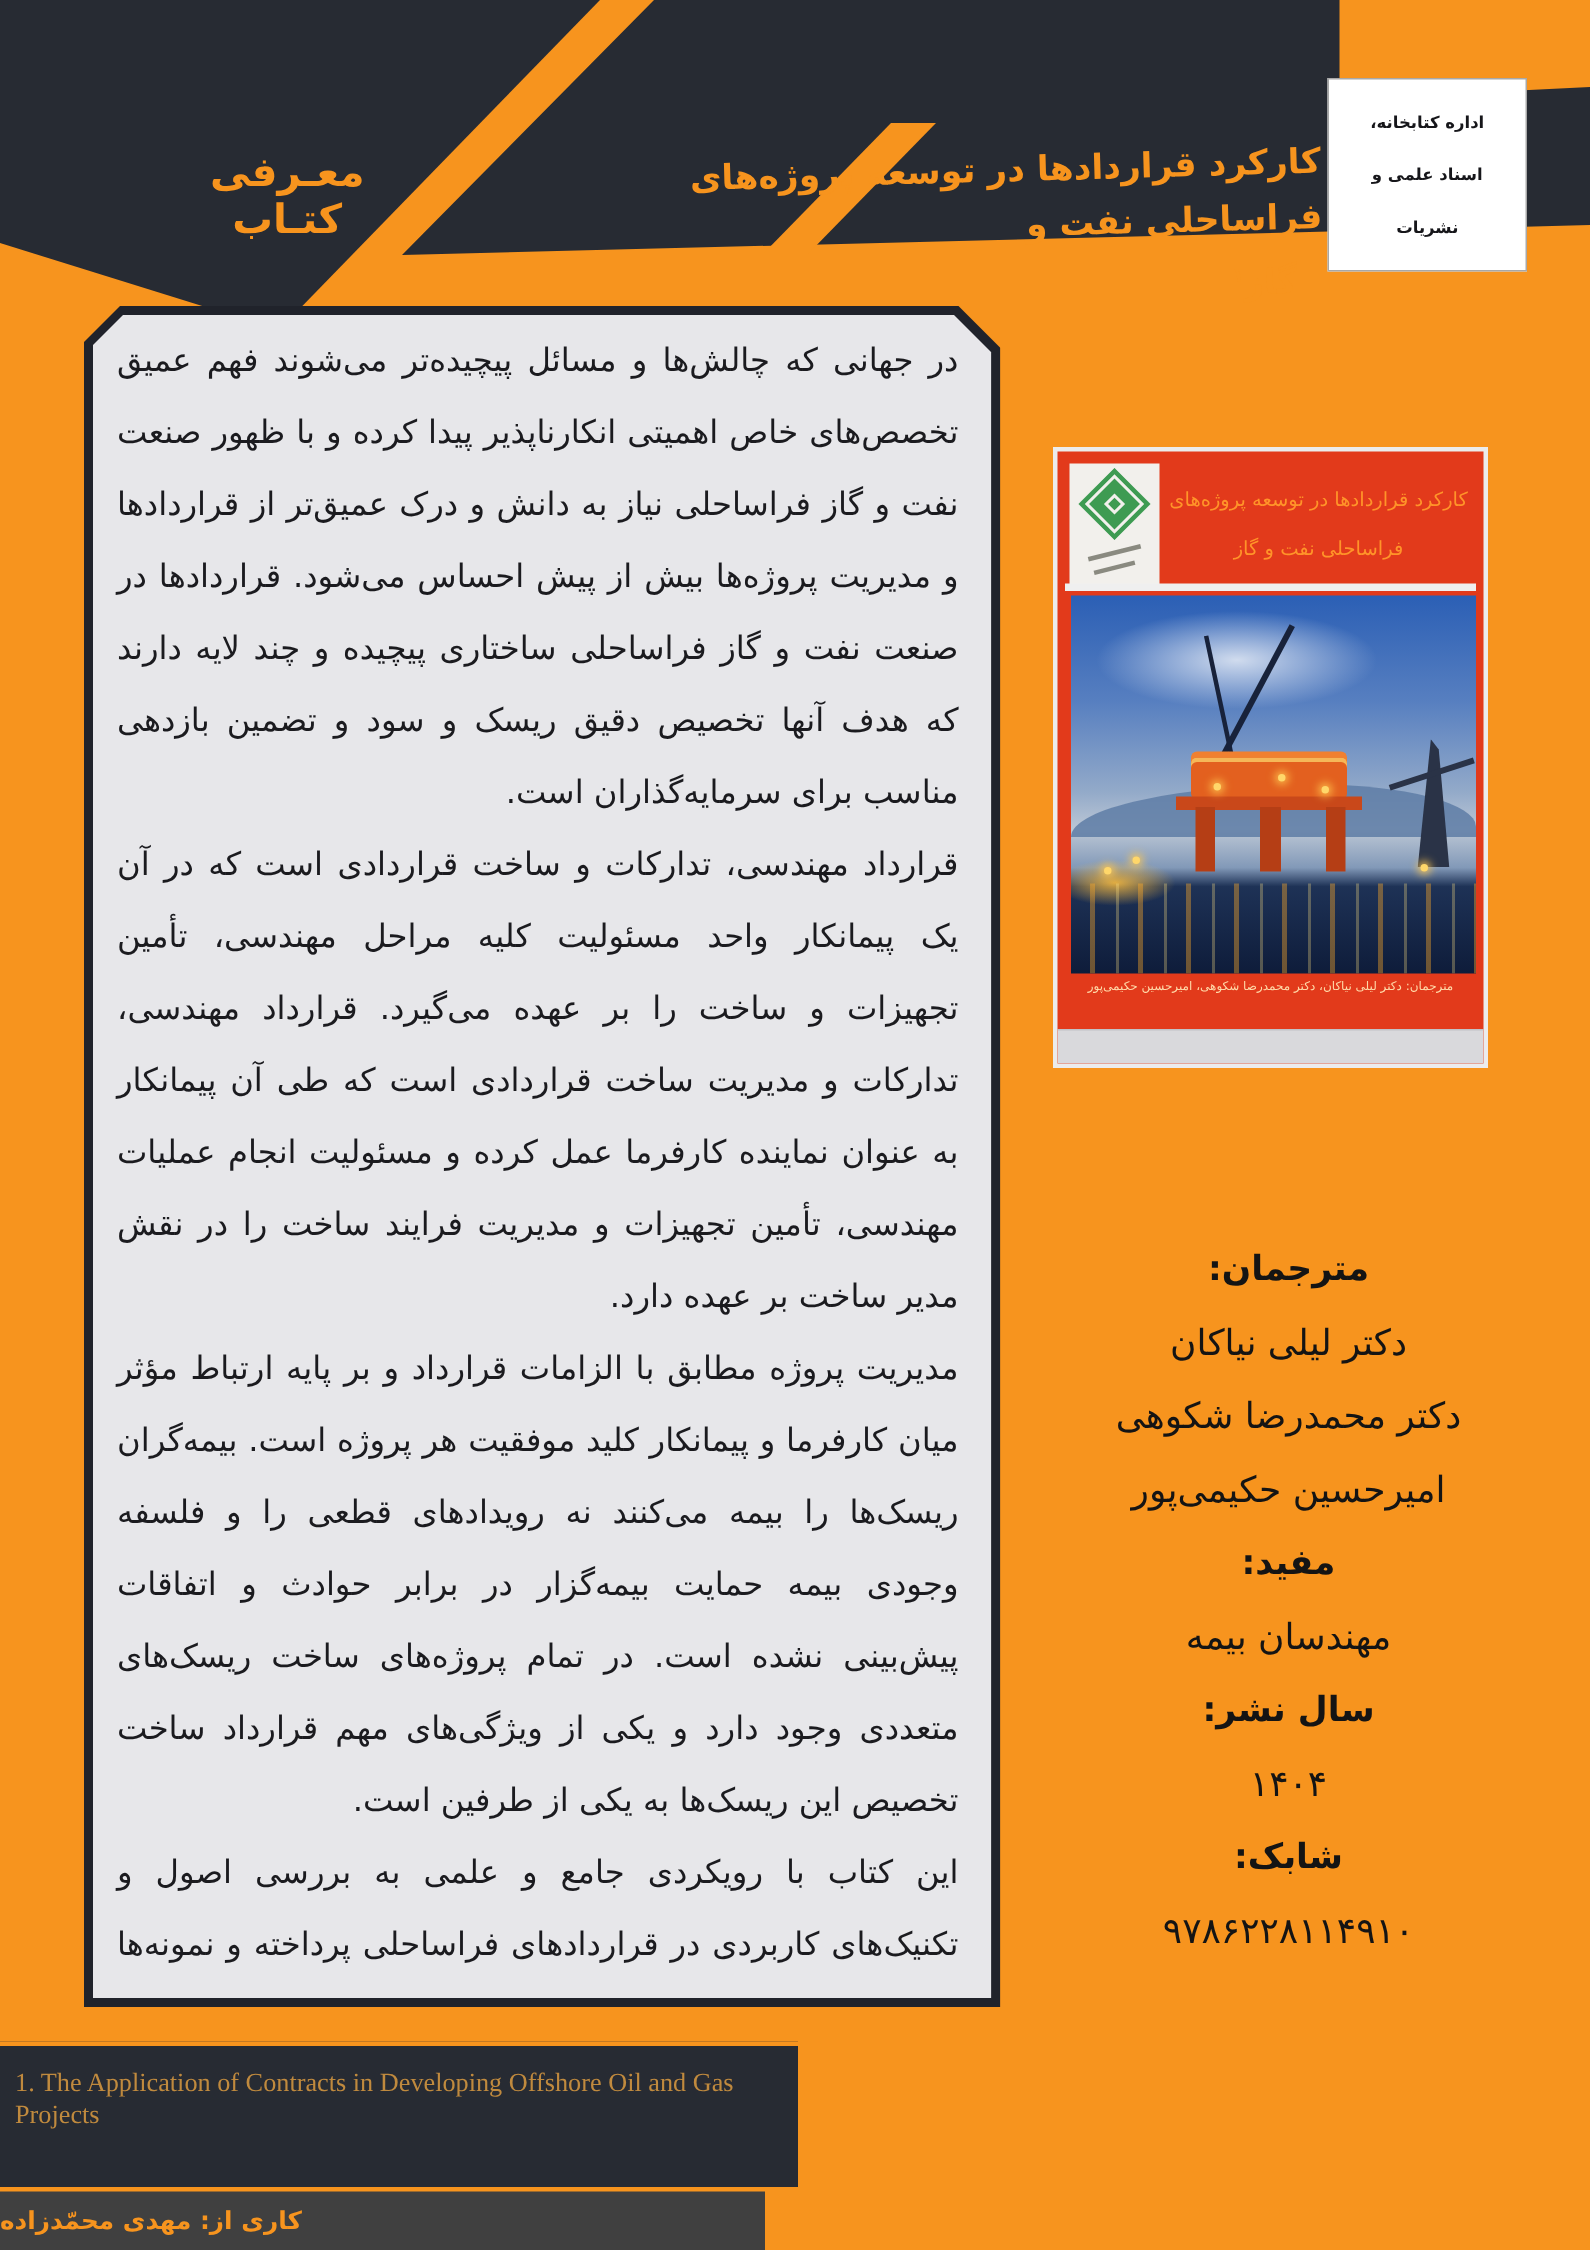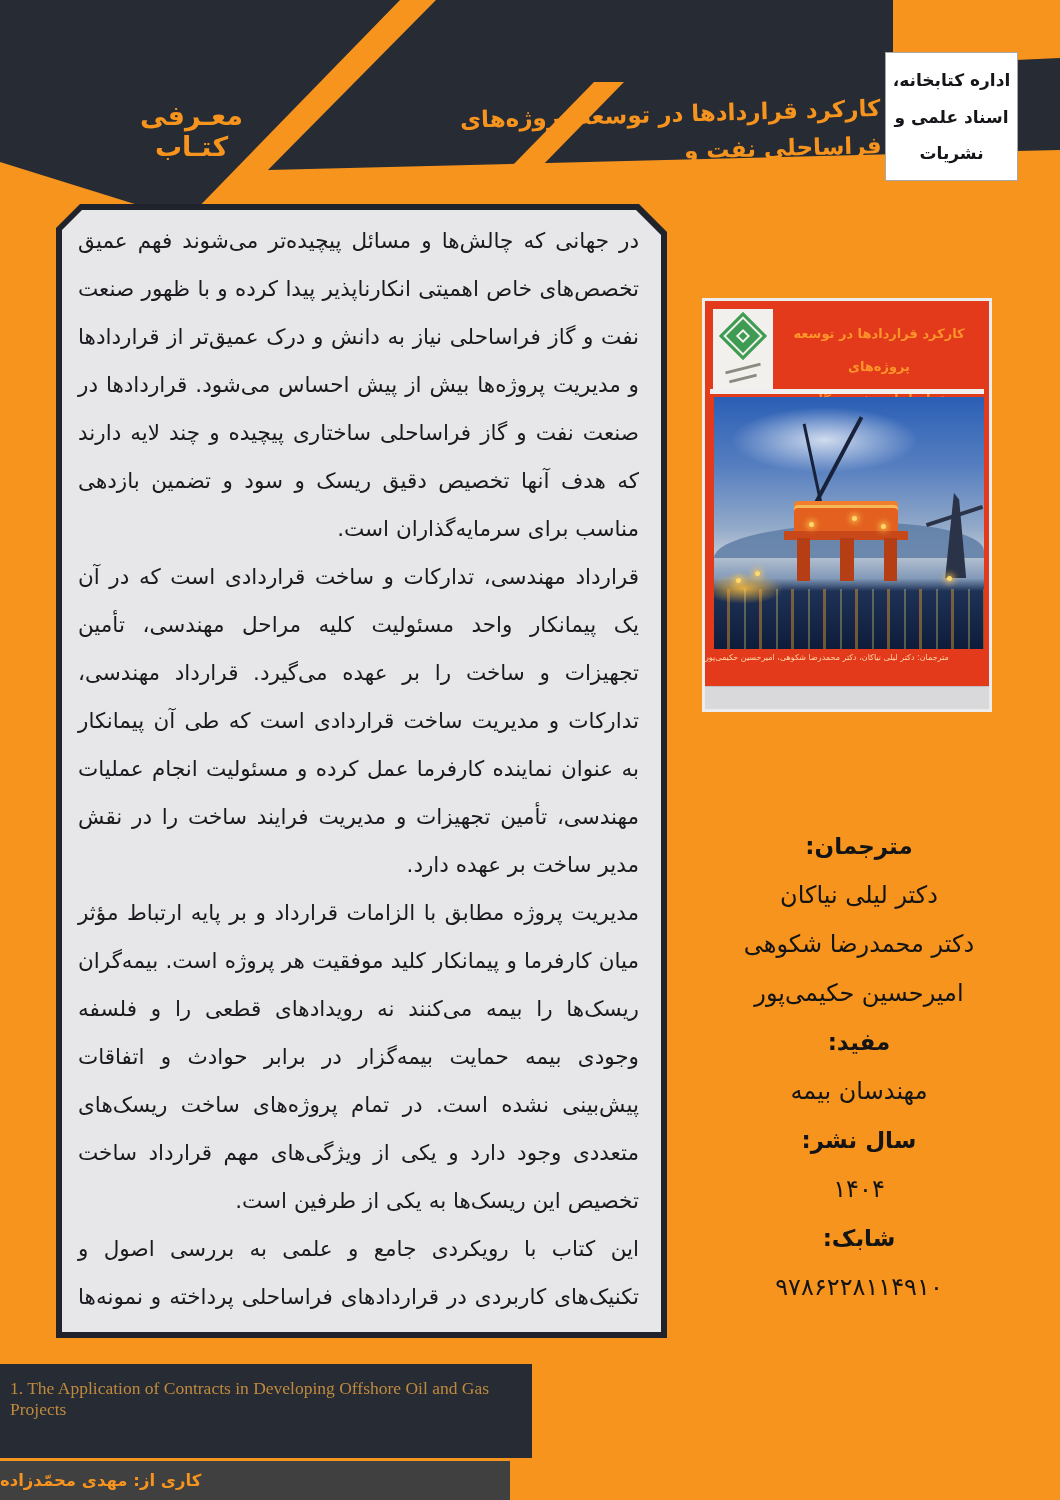--- a/index.html
+++ b/index.html
@@ -14,38 +14,38 @@
   #band-slash{inset:0;background:#F7941E;
     clip-path:polygon(594px 82px,624px 82px,538px 170px,508px 170px);}
   #category-label{left:104px;top:100px;width:175px;color:#F7941E;font-size:27px;font-weight:bold;
     direction:rtl;text-align:center;}
   #page-title{left:340px;top:90px;width:540px;direction:rtl;text-align:right;color:#F7941E;
     font-size:23px;font-weight:bold;line-height:37px;transform:rotate(-1.6deg);transform-origin:100% 0;}
   #page-title .l2{padding-left:0;padding-right:18px;}
   #page-title sup{font-size:13px;}
   #dept-box{left:885px;top:52px;width:131px;height:127px;background:#FFFFFF;border:1px solid #A8A8A8;
     display:flex;flex-direction:column;justify-content:space-evenly;direction:rtl;text-align:center;
-    color:#16161a;font-size:17px;font-weight:bold;}
+    color:#16161a;font-size:11px;font-weight:bold;}
   
   #article-box{left:56px;top:204px;width:611px;height:1134px;background:#20232B;
     clip-path:polygon(24px 0,calc(100% - 28px) 0,100% 28px,100% 100%,0 100%,0 24px);}
   #article-inner{left:6px;top:6px;right:6px;bottom:6px;background:#E7E7EA;
     clip-path:polygon(20px 0,calc(100% - 25px) 0,100% 25px,100% 100%,0 100%,0 20px);}
   #article-text{left:16px;right:22px;top:7px;direction:rtl;text-align:justify;
     color:#1b1b1f;font-size:21.5px;line-height:48px;}
   #article-text p{margin:0;}
   
   #book-cover{left:702px;top:298px;width:290px;height:414px;background:#E23A1B;
     border:3px solid #ECECEC;box-sizing:border-box;overflow:hidden;}
   #logo-panel{left:8px;top:8px;width:60px;height:84px;background:#F2F0EC;}
   #logo-diamond{left:13px;top:10px;width:34px;height:34px;background:#3E9B52;transform:rotate(45deg);
     box-shadow:inset 0 0 0 3px #3E9B52, inset 0 0 0 5px #F2F0EC, inset 0 0 0 12px #3E9B52, inset 0 0 0 14px #F2F0EC;}
   .logo-script{left:12px;width:36px;height:3px;background:#8a8a80;transform:rotate(-14deg);}
   #cover-title{left:68px;right:4px;top:16px;direction:rtl;text-align:center;color:#FF9429;
-    font-size:13px;font-weight:bold;line-height:33px;}
+    font-size:13px;font-weight:normal;line-height:33px;}
   #cover-sep{left:5px;right:5px;top:88px;height:5px;background:#EFEFEF;}
   #cover-photo{left:9px;right:5px;top:96px;height:252px;overflow:hidden;
     background:linear-gradient(180deg,#2B5FB5 0%,#577FC0 28%,#93AAC9 52%,#BCC7D5 62%,#8299B8 72%,#1E3256 77%,#0E1C3A 100%);}
   #cloud{left:6%;top:4%;width:70%;height:26%;
     background:radial-gradient(ellipse at center,rgba(255,255,255,.75),rgba(255,255,255,0) 70%);}
   #mountains{left:0;right:0;top:50%;height:14%;background:#5E7CA6;opacity:.85;
     border-radius:60% 40% 0 0/100% 80% 0 0;}
   #water-glow{left:0;right:0;bottom:0;height:24%;
     background:repeating-linear-gradient(90deg,rgba(0,0,0,0) 0 13px,rgba(255,170,40,.40) 13px 16px,rgba(0,0,0,0) 16px 30px,rgba(255,225,130,.30) 30px 32px);}
   #harbor-glow{left:-4%;bottom:18%;width:30%;height:12%;
@@ -55,21 +55,21 @@
     box-shadow:0 -4px 0 #F08030, inset 0 3px 0 rgba(255,230,120,.65);}
   #platform-deck{left:0;bottom:44%;width:100%;height:10%;background:#C9481A;}
   .leg{bottom:0;width:11%;height:46%;background:#B53E15;}
   #crane-left{left:18%;bottom:70%;width:4px;height:120%;background:#18223A;transform:rotate(28deg);transform-origin:bottom;}
   #crane-left2{left:30%;bottom:75%;width:3px;height:95%;background:#18223A;transform:rotate(-12deg);transform-origin:bottom;}
   #crane-right{right:4%;bottom:28%;width:13%;height:34%;background:#2A3347;
     clip-path:polygon(20% 100%,45% 0,60% 8%,80% 100%);}
   #crane-right-boom{right:0%;bottom:52%;width:22%;height:4px;background:#2A3347;transform:rotate(-18deg);}
   .lightdot{width:5px;height:5px;border-radius:50%;background:#FFD76A;
     box-shadow:0 0 6px 2px rgba(255,200,80,.9);}
-  #cover-authors{left:0;right:0;top:352px;direction:rtl;text-align:left;color:#FFD9A8;font-size:8px;}
+  #cover-authors{left:0;right:0;top:352px;direction:rtl;text-align:center;color:#FFD9A8;font-size:8px;}
   #cover-strip{left:0;right:0;bottom:0;height:22px;background:#D9D9DC;border-top:1px solid #c2c2c6;}
   
   #details{left:700px;top:822px;width:318px;direction:rtl;text-align:center;color:#141414;}
   #details .row{line-height:49px;height:49px;}
   #details .lbl{font-size:23px;font-weight:bold;}
   #details .val{font-size:24px;}
   #details .isbn{letter-spacing:2px;}
   
   #footnote-bar{left:0;top:1361px;width:532px;height:94px;background:#272B33;border-top:3px solid #F7941E;
     box-sizing:content-box;}

